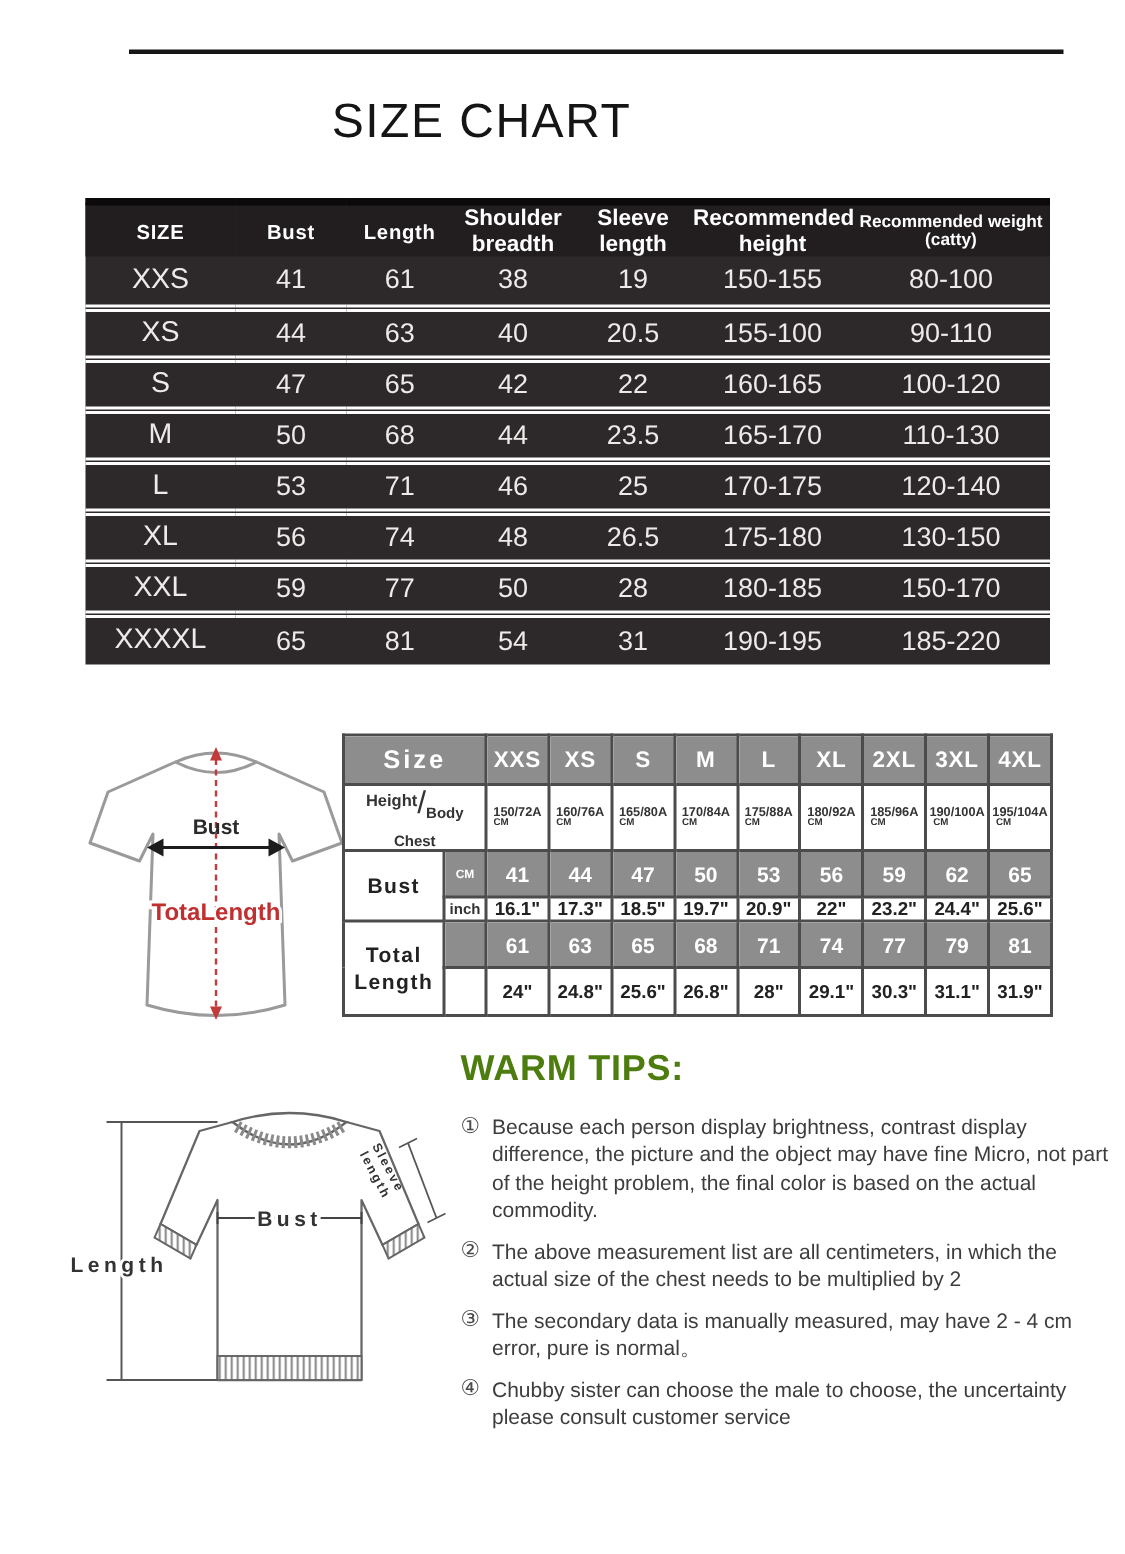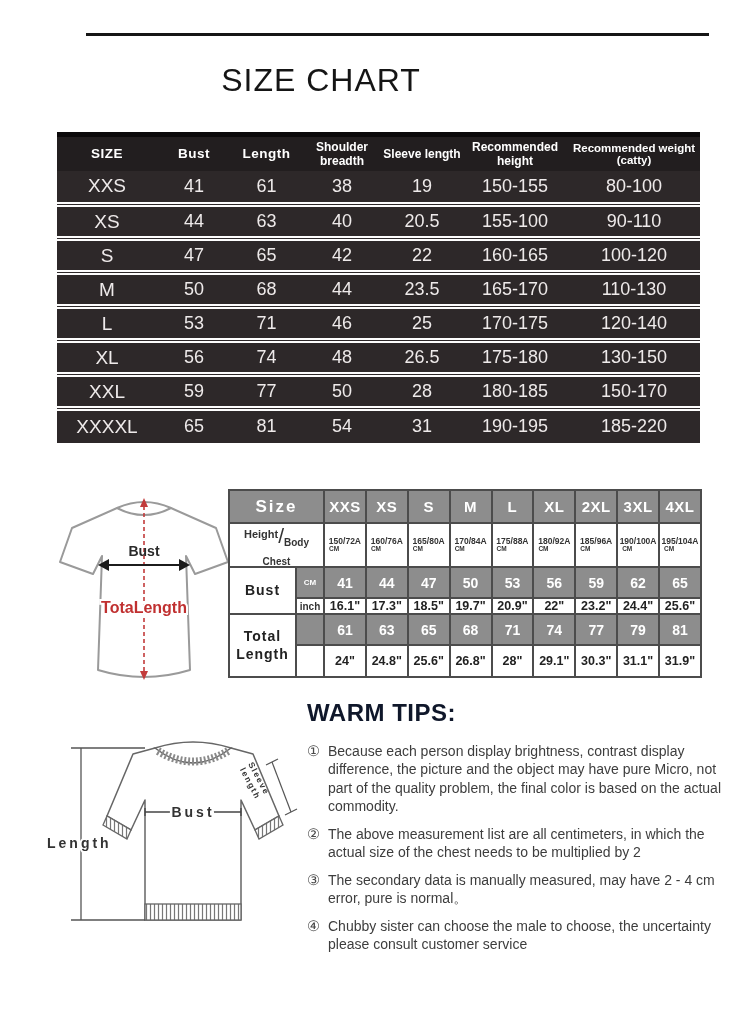--- a/index.html
+++ b/index.html
@@ -9,21 +9,21 @@
   .page { position:relative; width:750px; height:1036px; background:#fff; }
 
   .title-rule { position:absolute; left:86px; top:33px; width:623px; height:3px; background:#161616; }
   .page-title { position:absolute; left:0; top:62px; width:642px; margin:0; text-align:center;
                 font-size:32px; font-weight:400; letter-spacing:1px; color:#151515; }
 
   
   .main-table { position:absolute; left:57px; top:132px; width:643px; border-collapse:collapse;
                 table-layout:fixed; background:#2d2829; border-top:5px solid #0b090a; }
   .main-table thead tr { background:#221e1f; }
-  .main-table th { color:#ffffff; font-weight:700; font-size:12px; height:36px; padding:0; text-align:center; }
+  .main-table th { color:#ffffff; font-weight:700; font-size:15px; height:36px; padding:0; text-align:center; }
   .main-table th:nth-child(-n+3) { font-size:13.5px; letter-spacing:0.5px; }
   .main-table th:nth-child(7) { font-size:11.5px; }
   .main-table td { color:#eeeaea; font-size:18px; font-weight:400; height:34px; padding:0; text-align:center; }
   .main-table td:first-child { font-size:19px; }
   .main-table tbody tr:not(:last-child) td { border-bottom:5px double #fdfdfd; }
 
   
   .detail-table { position:absolute; left:228px; top:489px; width:474px; border-collapse:collapse;
                   table-layout:fixed; background:#fff; }
   .detail-table td { border:2px solid #4c4c4c; padding:0; text-align:center; vertical-align:middle; overflow:hidden; }
@@ -43,21 +43,21 @@
   .hv { font-size:8.5px; font-weight:700; color:#333; line-height:1.05; }
   .hv-unit { display:block; font-style:normal; font-size:6.5px; text-align:left; padding-left:4px; }
   .lbl2 { font-size:14px; font-weight:700; color:#222; letter-spacing:1px; line-height:1.25; }
   .unit-cm { font-size:8px; font-weight:700; }
   .unit-inch { font-size:10px; font-weight:700; color:#333; }
   .val { font-size:14px; font-weight:700; }
   .inchv { font-size:12.5px; font-weight:700; color:#222; }
 
   
   .warm-tips { position:absolute; left:307px; top:699px; width:432px; }
-  .warm-heading { margin:0 0 15px 0; color:#0f172a; font-size:24px; font-weight:700; letter-spacing:0.5px; }
+  .warm-heading { margin:0 0 15px 0; color:#4d7c0f; font-size:24px; font-weight:700; letter-spacing:0.5px; }
   .tip { display:flex; margin-bottom:9px; color:#3d3d3d; font-size:14px; line-height:1.32; }
   .tip-num { flex:0 0 21px; font-size:14.5px; color:#4a4a4a; }
   .tip-text { flex:1; }
 
   
   .diagram-top { position:absolute; left:56px; top:494px; }
   .diagram-bottom { position:absolute; left:45px; top:732px; }
   svg text { font-family:"Liberation Sans", sans-serif; }
 </style>
 </head>
@@ -277,21 +277,21 @@
         </tr>
     </tbody>
   </table>
 
   <div class="warm-tips">
     <h2 class="warm-heading">WARM TIPS:</h2>
     <div>
 
     <div class="tip">
         <span class="tip-num">①</span>
-        <span class="tip-text">Because each person display brightness, contrast display difference, the picture and the object may have pure Micro, not part of the quality problem, the final color is based on the actual commodity.</span>
+        <span class="tip-text">Because each person display brightness, contrast display difference, the picture and the object may have fine Micro, not part of the height problem, the final color is based on the actual commodity.</span>
       </div>
         <div class="tip">
         <span class="tip-num">②</span>
         <span class="tip-text">The above measurement list are all centimeters, in which the actual size of the chest needs to be multiplied by 2</span>
       </div>
         <div class="tip">
         <span class="tip-num">③</span>
         <span class="tip-text">The secondary data is manually measured, may have 2 - 4 cm error, pure is normal。</span>
       </div>
         <div class="tip">

